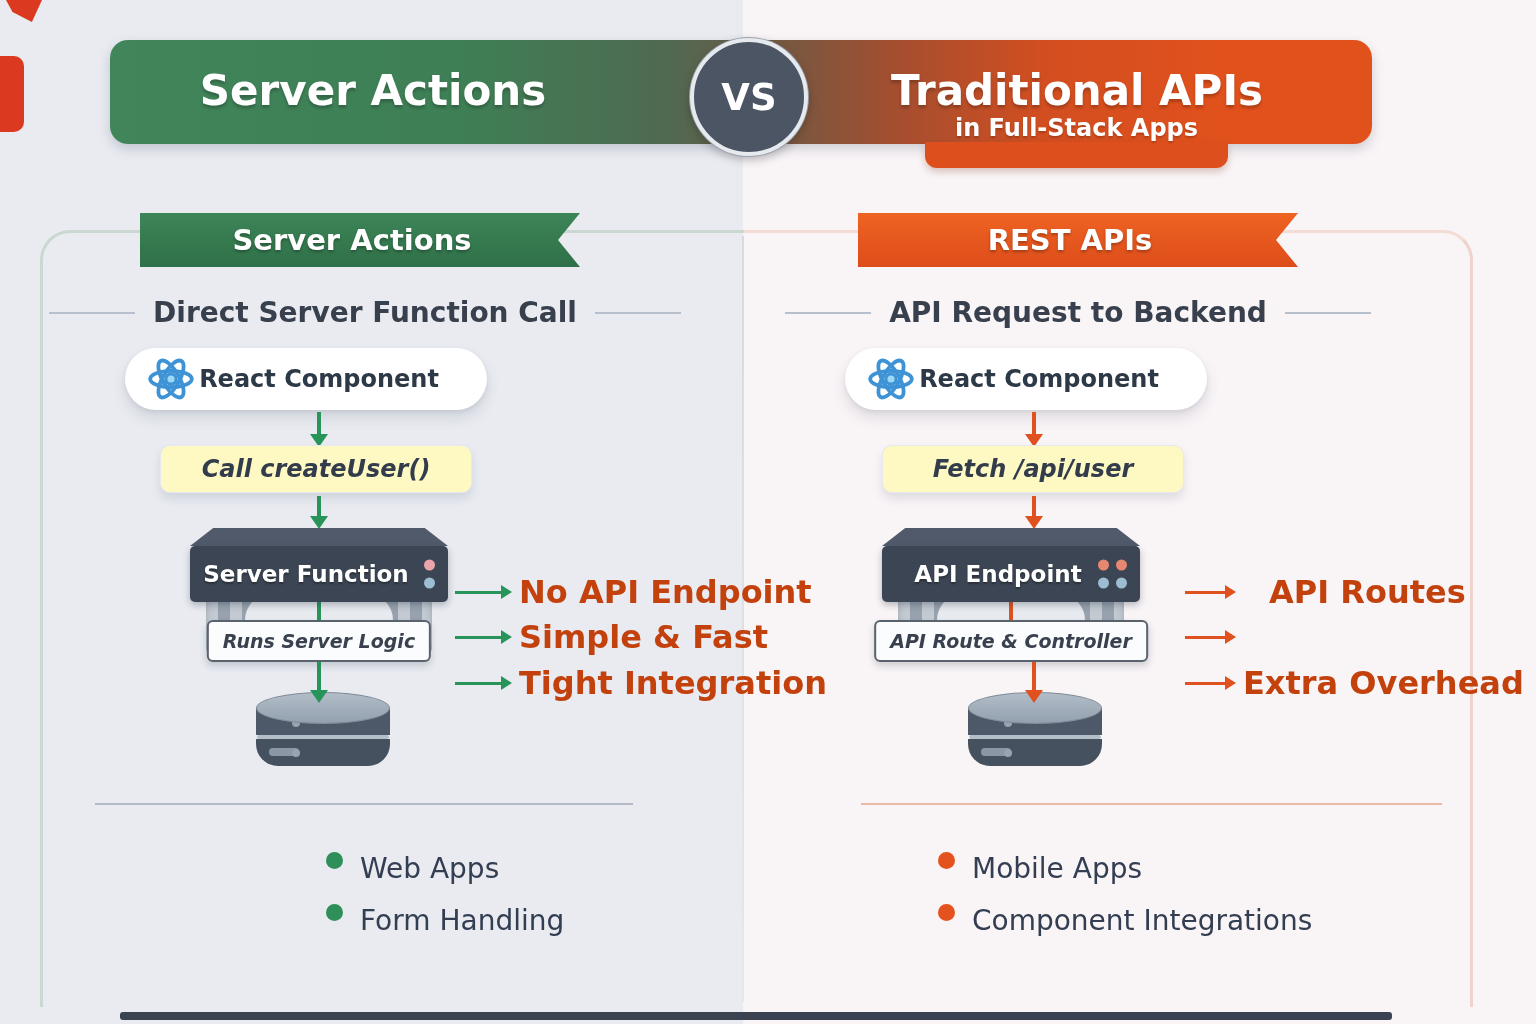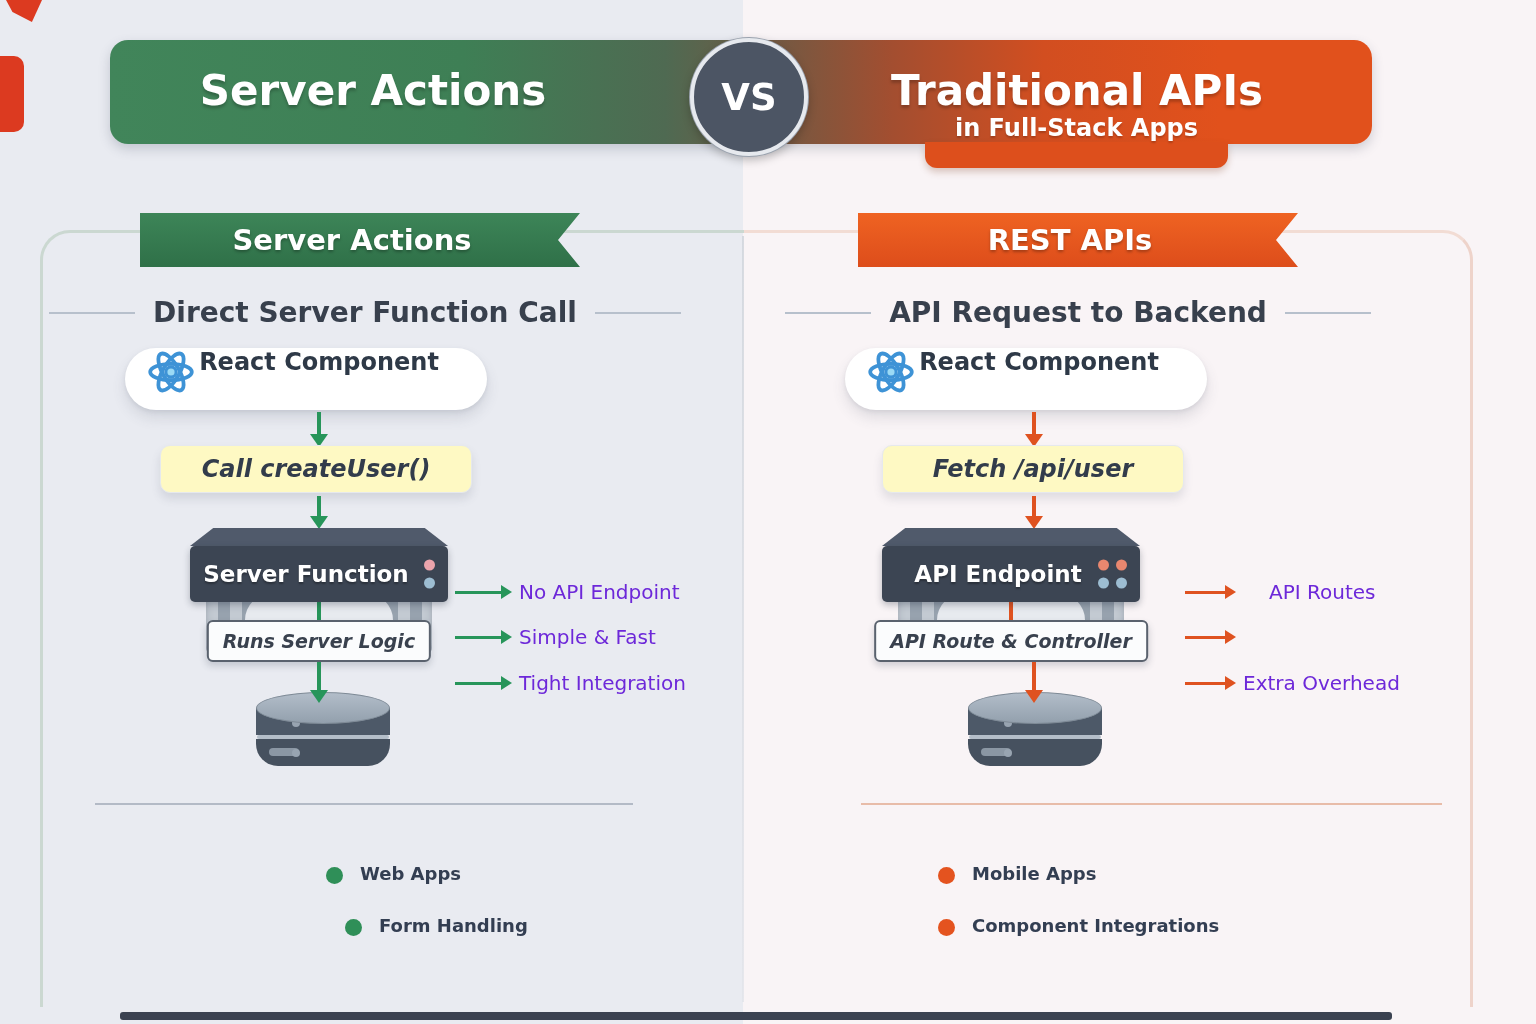--- a/index.html
+++ b/index.html
@@ -55,41 +55,41 @@
   .ribbon.orange { background:linear-gradient(180deg,#ef6322,#dd4d1b); }
 
   
   .subhead { display:flex; align-items:center; justify-content:center; gap:18px;
     font-size:28px; font-weight:bold; color:#38404d; white-space:nowrap; }
   .subhead .ln { flex:none; height:2px; width:86px; background:#b7c0cc; }
 
   
   .pill { width:362px; height:62px; background:#fff; border-radius:32px;
     box-shadow:0 8px 14px rgba(70,80,100,.14),0 2px 4px rgba(70,80,100,.10);
-    display:flex; }
+    display:flex; align-items:center; }
   .pill .icon { margin-left:22px; width:48px; height:48px; flex:none; }
   .pill .lbl { flex:1; text-align:center; margin-right:44px; font-size:24px;
     font-weight:bold; color:#2e3947; white-space:nowrap; }
 
   
   .callbox { height:48px; background:#fef9c3; border-radius:10px;
     border:1px solid #e6e9ed; box-sizing:border-box;
     box-shadow:0 6px 10px rgba(70,80,100,.14);
     display:flex; align-items:center; justify-content:center;
     font-size:24px; font-weight:bold; font-style:italic; color:#323c4b; white-space:nowrap; }
 
   
   .varrow { width:4px; }
   .varrow::after { content:""; position:absolute; left:50%; transform:translateX(-50%);
     top:100%; width:0; height:0; border:9px solid transparent; border-top-width:13px; border-bottom:0; }
   .varrow.green { background:#27955a; } .varrow.green::after { border-top-color:#27955a; }
   .varrow.orange { background:#df5220; } .varrow.orange::after { border-top-color:#df5220; }
 
-  .benefit { display:flex; align-items:center; gap:18px; font-weight:normal;
-    font-size:20px; color:#6d28d9; white-space:nowrap; height:30px; }
+  .benefit { display:flex; align-items:center; gap:18px; font-weight:bold;
+    font-size:32px; color:#c2410c; white-space:nowrap; height:30px; }
   .benefit .barrow { position:relative; flex:none; height:3px; }
   .benefit .barrow::after { content:""; position:absolute; top:50%; transform:translateY(-50%);
     left:100%; width:0; height:0; border:7px solid transparent; border-left-width:11px; border-right:0; }
   .benefit .barrow.green { background:#27955a; width:46px; } .benefit .barrow.green::after { border-left-color:#27955a; }
   .benefit .barrow.orange { background:#df5220; width:40px; } .benefit .barrow.orange::after { border-left-color:#df5220; }
 
   
   .server { width:258px; height:136px; }
   .server .topface { position:absolute; left:0; right:0; top:0; height:18px; background:#505a6b;
     clip-path:polygon(9% 0,91% 0,100% 100%,0 100%); }
@@ -132,21 +132,21 @@
 
   
   .uc-line { height:2px; top:803px; }
   .uc-line.l { left:95px; width:538px; background:#b3bac6; }
   .uc-line.r { left:861px; width:581px; background:#e8bca9; }
   .uc-badge { left:633px; top:786px; width:228px; height:38px; background:#4a5260;
     border:2px solid #5d6573; box-sizing:border-box; border-radius:5px; z-index:2;
     display:flex; align-items:center; justify-content:center; color:#fff;
     font-size:26px; font-weight:bold; letter-spacing:2px; white-space:nowrap;
     text-shadow:0 2px 2px rgba(0,0,0,.3); box-shadow:0 3px 6px rgba(40,50,70,.25); }
-  .uc-item { display:flex; align-items:flex-end; gap:17px; font-size:18px; font-weight:bold;
+  .uc-item { display:flex; align-items:flex-start; gap:17px; font-size:28px; font-weight:normal;
     color:#333e52; white-space:nowrap; height:32px; }
   .uc-item .dot { flex:none; width:17px; height:17px; border-radius:50%; }
   .dot-green { background:#2f8f58; } .dot-orange { background:#e4531f; }
 
   .bottom-bar { left:120px; top:1012px; width:1272px; height:8px; background:#3b4251; border-radius:3px; }
 </style>
 </head>
 <body>
 
 <div id="canvas">
@@ -292,21 +292,21 @@
     <span>Extra Overhead</span>
   </div>
 
   <div class="abs uc-line l"></div>
   <div class="abs uc-line r"></div>
 
   <div class="abs uc-item" style="left:326px; top:852px;">
     <span class="dot dot-green"></span>
     <span>Web Apps</span>
   </div>
-  <div class="abs uc-item" style="left:345px; top:904px;">
+  <div class="abs uc-item" style="left:326px; top:904px;">
     <span class="dot dot-green"></span>
     <span>Form Handling</span>
   </div>
   <div class="abs uc-item" style="left:938px; top:852px;">
     <span class="dot dot-orange"></span>
     <span>Mobile Apps</span>
   </div>
   <div class="abs uc-item" style="left:938px; top:904px;">
     <span class="dot dot-orange"></span>
     <span>Component Integrations</span>

